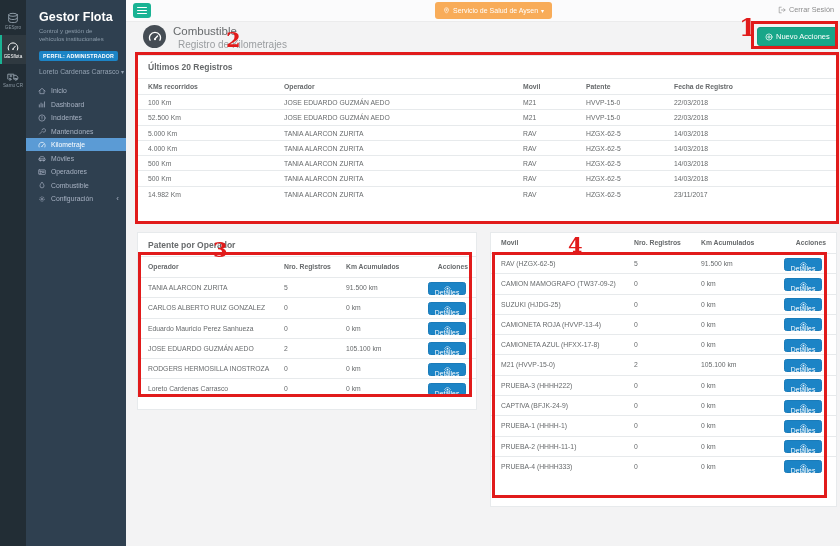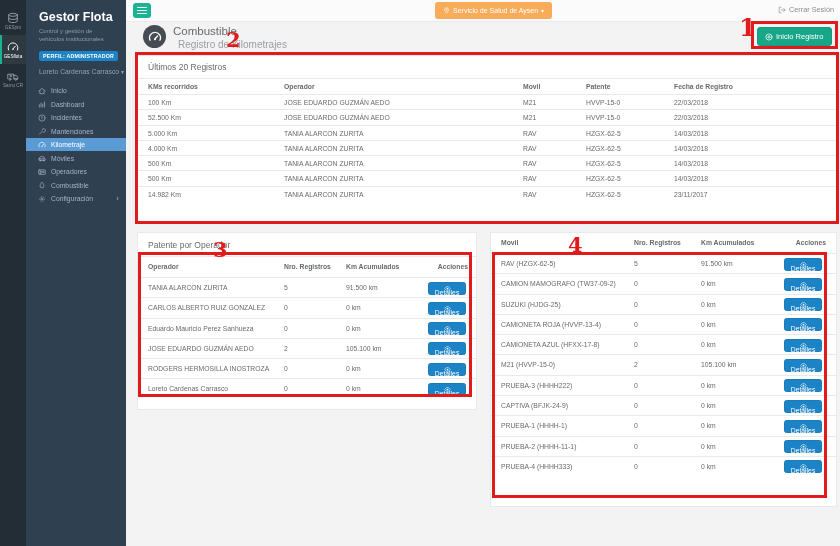--- a/index.html
+++ b/index.html
@@ -49,21 +49,21 @@
   .gauge-badge{position:absolute;left:17px;top:25px;width:23px;height:23px;border-radius:50%;background:#454c54;
                display:flex;align-items:center;justify-content:center}
   .gauge-badge svg{width:14px;height:14px;color:#fff}
   .page-title{position:absolute;left:47px;top:25px;font-size:11.5px;color:#676a6c}
   .page-sub{position:absolute;left:52px;top:39px;font-size:10px;color:#9a9da0}
   .new-btn{position:absolute;left:631px;top:27px;height:19px;padding:0 7px;background:var(--button_green,#18a689);
            border:1px solid #169b80;border-radius:3px;color:#fff;font-size:7.5px;display:flex;align-items:center;gap:3px;cursor:pointer;white-space:nowrap}
   .new-btn svg{width:8px;height:8px}
 
   .card{position:absolute;background:#fff;border:1px solid var(--card_border,#e7eaec)}
-  .card-title{font-weight:normal;font-size:8.5px;color:#676a6c;border-bottom:1px solid var(--card_border,#e7eaec);
+  .card-title{font-weight:bold;font-size:8.5px;color:#676a6c;border-bottom:1px solid var(--card_border,#e7eaec);
               padding-left:10px;display:flex;align-items:center}
 
   
   #card-ultimos{left:11px;top:55px;width:700px;height:167px}
   #card-ultimos .card-title{height:23px}
   .t1-head{position:relative;height:15px;font-weight:bold}
   .t1-head span,.t1-row span{position:absolute;top:0;font-size:6.8px;line-height:15px;white-space:nowrap}
   .t1-row{position:relative;height:15.3px;border-top:1px solid var(--card_border,#e7eaec)}
   .t1-row span{line-height:15.3px}
   .co1{left:10px}.co2{left:146px}.co3{left:385px}.co4{left:448px}.co5{left:536px}
@@ -245,21 +245,21 @@
           <circle cx="6" cy="7.9" r="0.9" fill="currentColor" stroke="none"></circle>
         </svg>
     </div>
     <div class="page-title">Combustible</div>
     <div class="page-sub">Registro de Kilometrajes</div>
     <div class="new-btn">
       <svg viewBox="0 0 12 12" fill="none" stroke="currentColor" stroke-width="1.1" stroke-linecap="round">
           <circle cx="6" cy="6" r="4.6"></circle>
           <path d="M6 3.8v4.4M3.8 6h4.4"></path>
         </svg>
-      <span>Inicio Registro</span>
+      <span>Nuevo Acciones</span>
     </div>
 
     <div class="card" id="card-ultimos">
       <div class="card-title">Últimos 20 Registros</div>
       <div class="t1-head">
         <span class="co1">KMs recorridos</span>
         <span class="co2">Operador</span>
         <span class="co3">Movil</span>
         <span class="co4">Patente</span>
         <span class="co5">Fecha de Registro</span>

